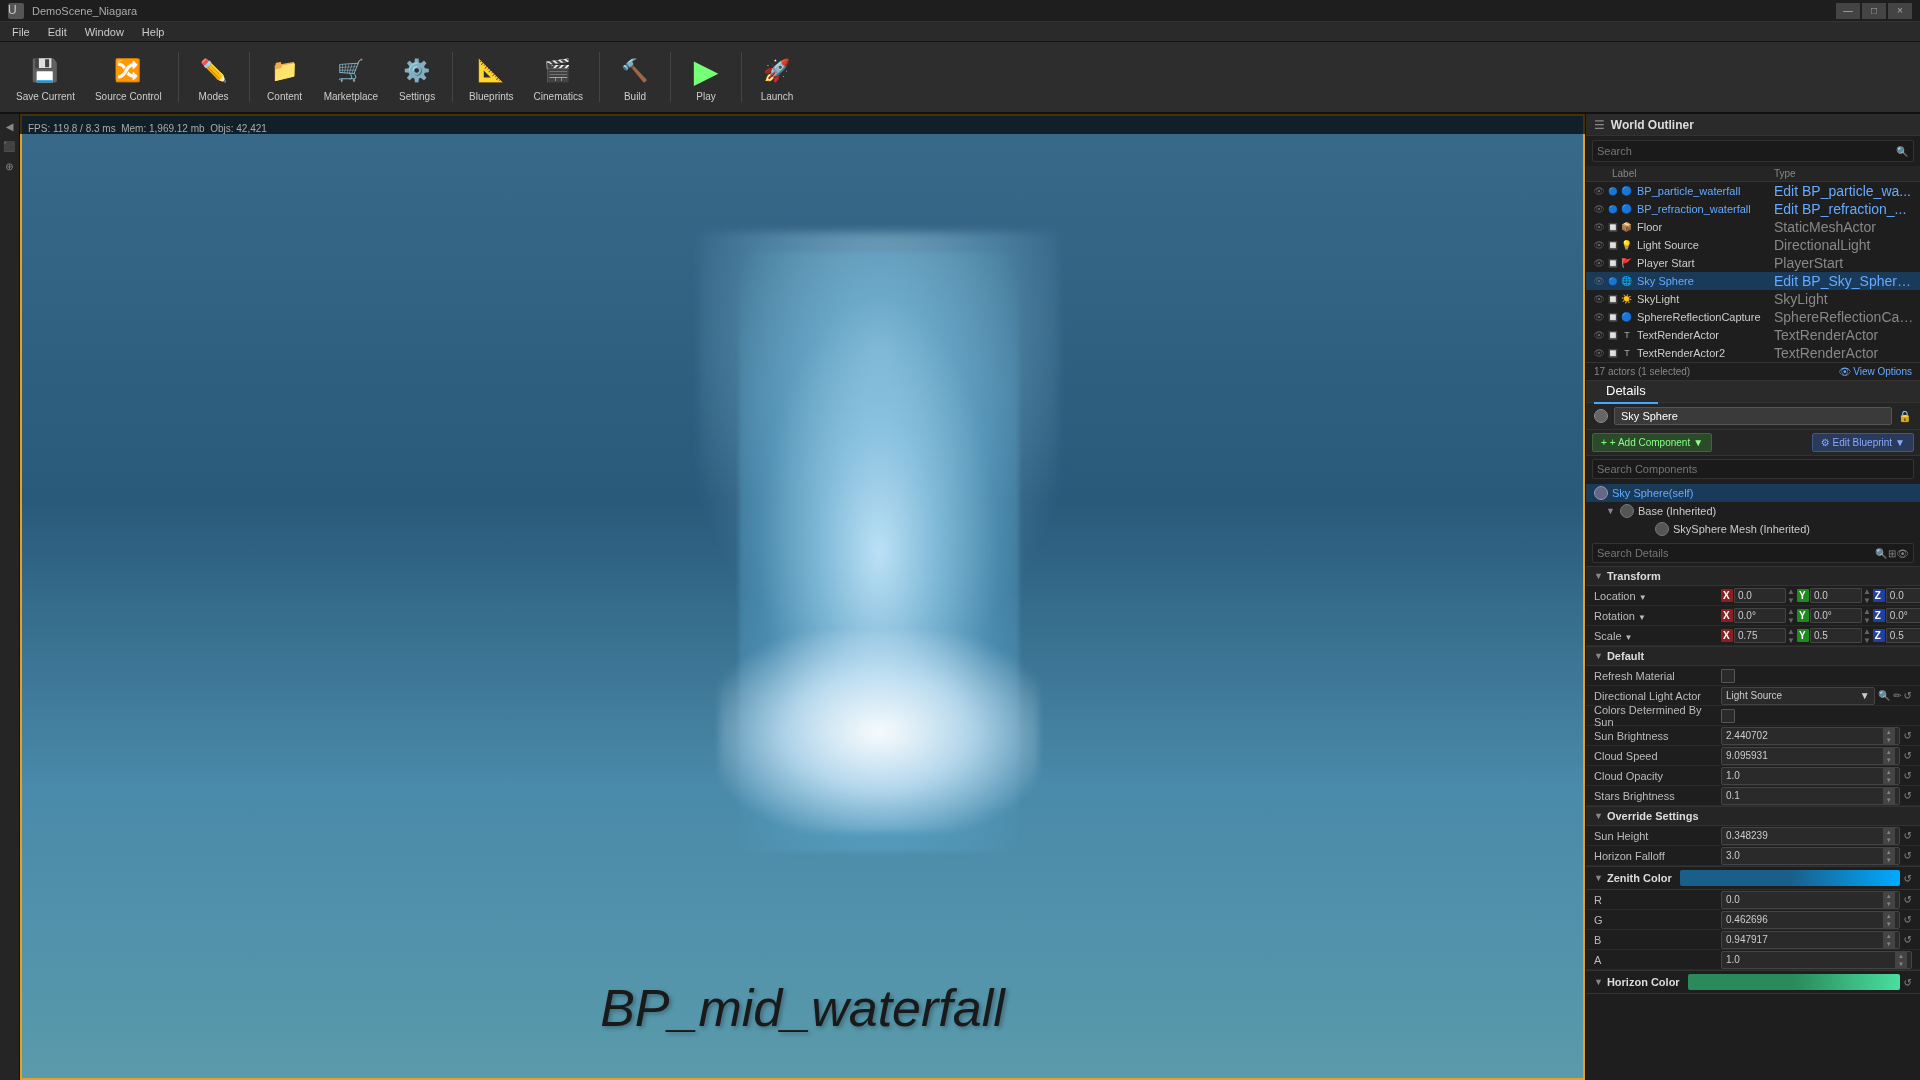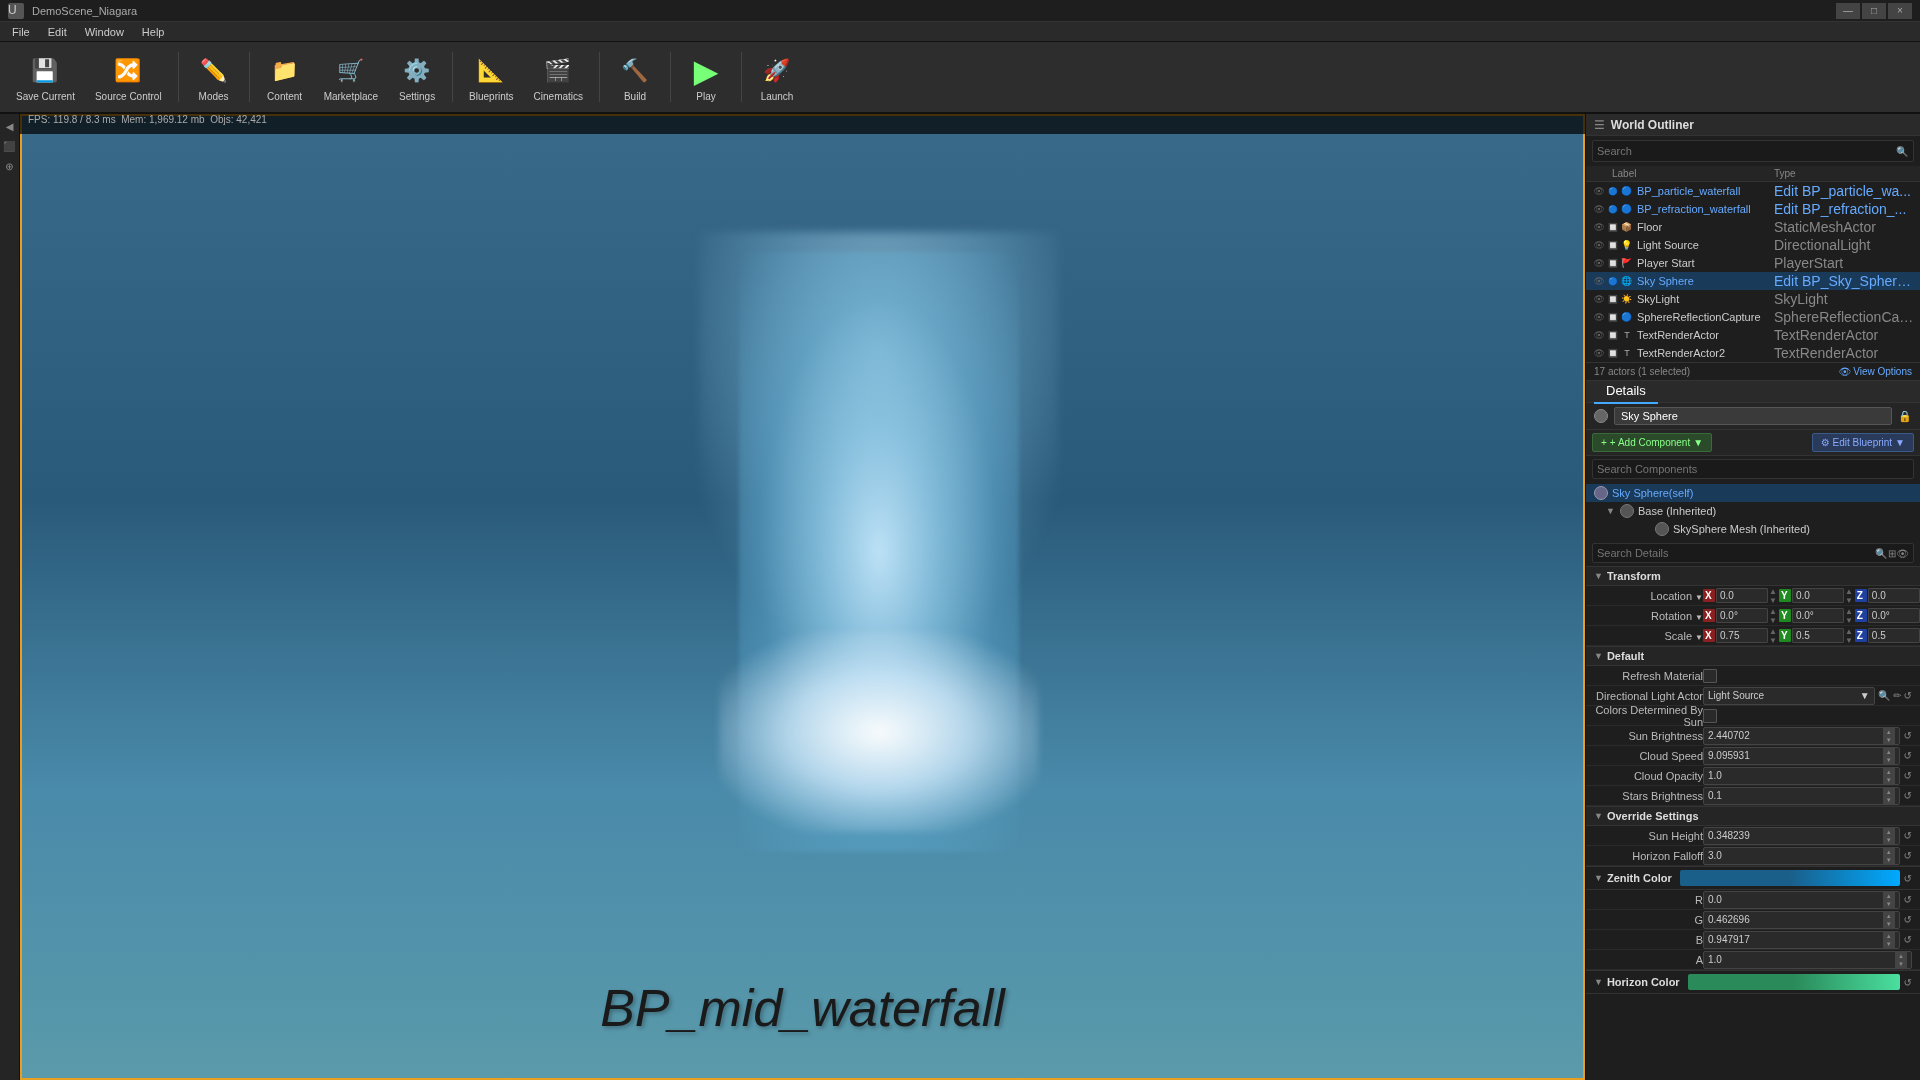--- a/index.html
+++ b/index.html
@@ -201,21 +201,21 @@
       background: #252525; cursor: pointer; border-bottom: 1px solid #333; border-top: 1px solid #333;
     }
     .section-header .arrow { font-size: 9px; color: #888; margin-right: 4px; }
     .section-header .title { font-size: 11px; color: #ddd; font-weight: bold; }
 
     
     .prop-row {
       display: flex; align-items: center; height: 20px; padding: 0 8px;
       border-bottom: 1px solid #2a2a2a;
     }
-    .prop-label { width: 109px; font-size: 11px; color: #bbb; flex-shrink: 0; text-align: right; }
+    .prop-label { width: 127px; font-size: 11px; color: #bbb; flex-shrink: 0; }
     .prop-value { flex: 1; display: flex; align-items: center; gap: 2px; }
 
     
     .xyz-group { display: flex; gap: 2px; flex: 1; }
     .xyz-field { display: flex; align-items: center; gap: 1px; }
     .xyz-label { width: 12px; font-size: 10px; font-weight: bold; padding: 1px 2px; border-radius: 1px; }
     .xyz-label.x { background: #8a2020; color: #fff; }
     .xyz-label.y { background: #208a20; color: #fff; }
     .xyz-label.z { background: #2040a0; color: #fff; }
     .xyz-input {
@@ -244,21 +244,21 @@
     }
     .spin-btns { display: flex; flex-direction: column; }
     .spin-btn { width: 12px; height: 8px; background: #444; border: none; cursor: pointer; color: #888; font-size: 6px; display: flex; align-items: center; justify-content: center; }
 
     
     .color-swatch { height: 16px; border-radius: 2px; cursor: pointer; }
 
     
     #fps-bar {
       position: absolute; top: 114px; right: 335px; left: 20px; height: 20px;
-      background: rgba(0,0,0,0.7); display: flex; align-items: flex-start; padding: 0 8px;
+      background: rgba(0,0,0,0.7); display: flex; align-items: flex-end; padding: 0 8px;
       font-size: 10px; color: #aaa; pointer-events: none; z-index: 10;
     }
   </style>
 </head>
 <body>
 
 <div id="titlebar">
   <div class="app-icon">U</div>
   <span class="title">DemoScene_Niagara</span>
   <div class="window-controls">

